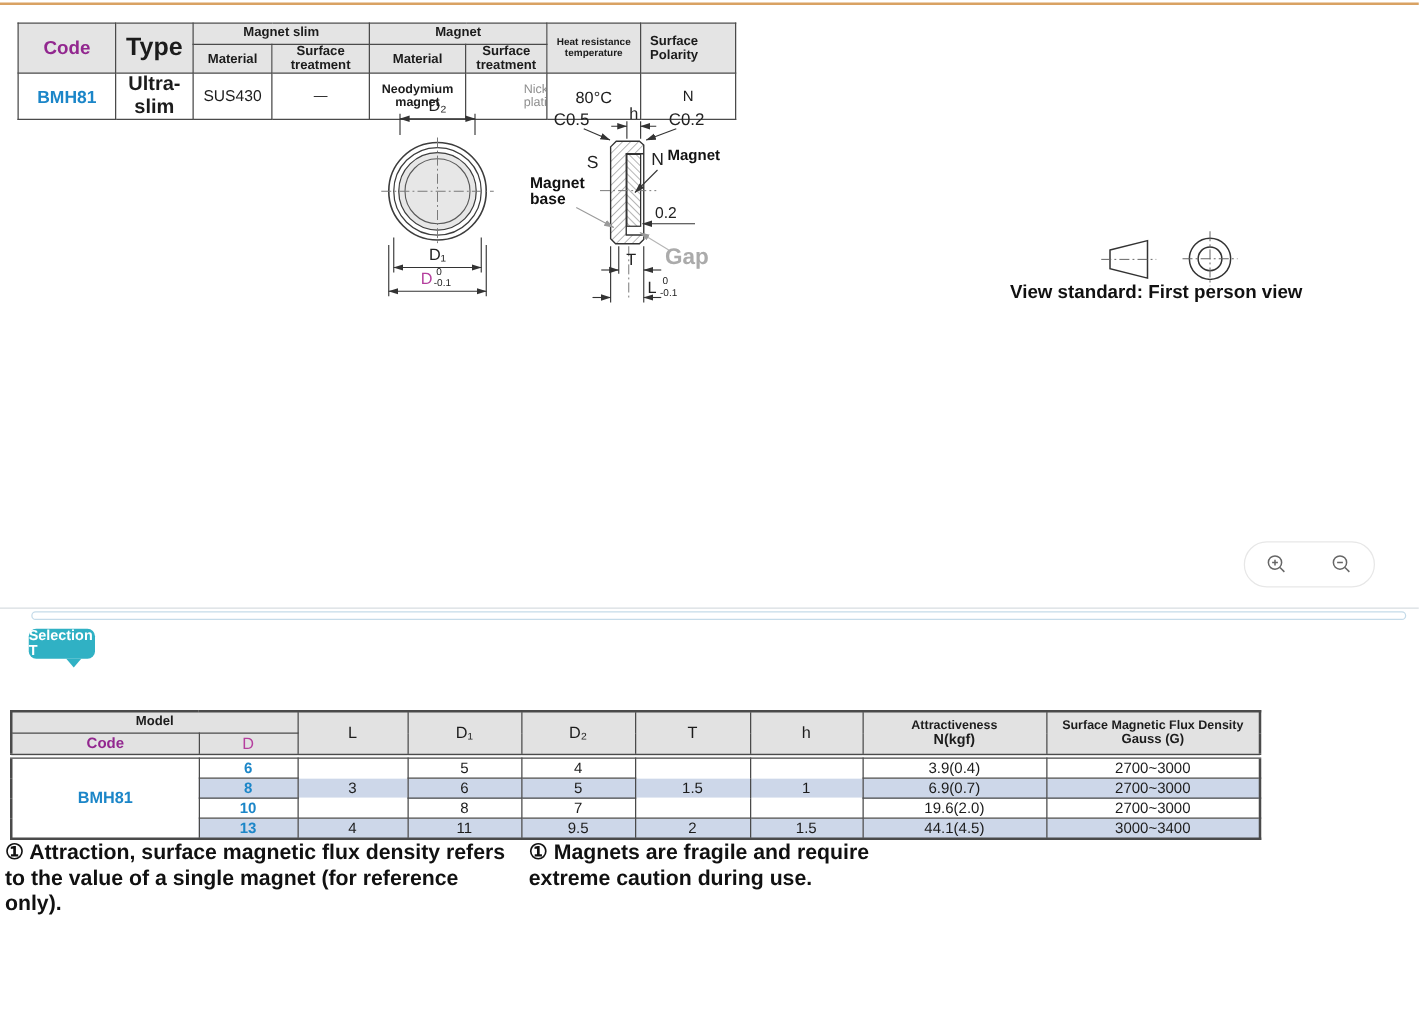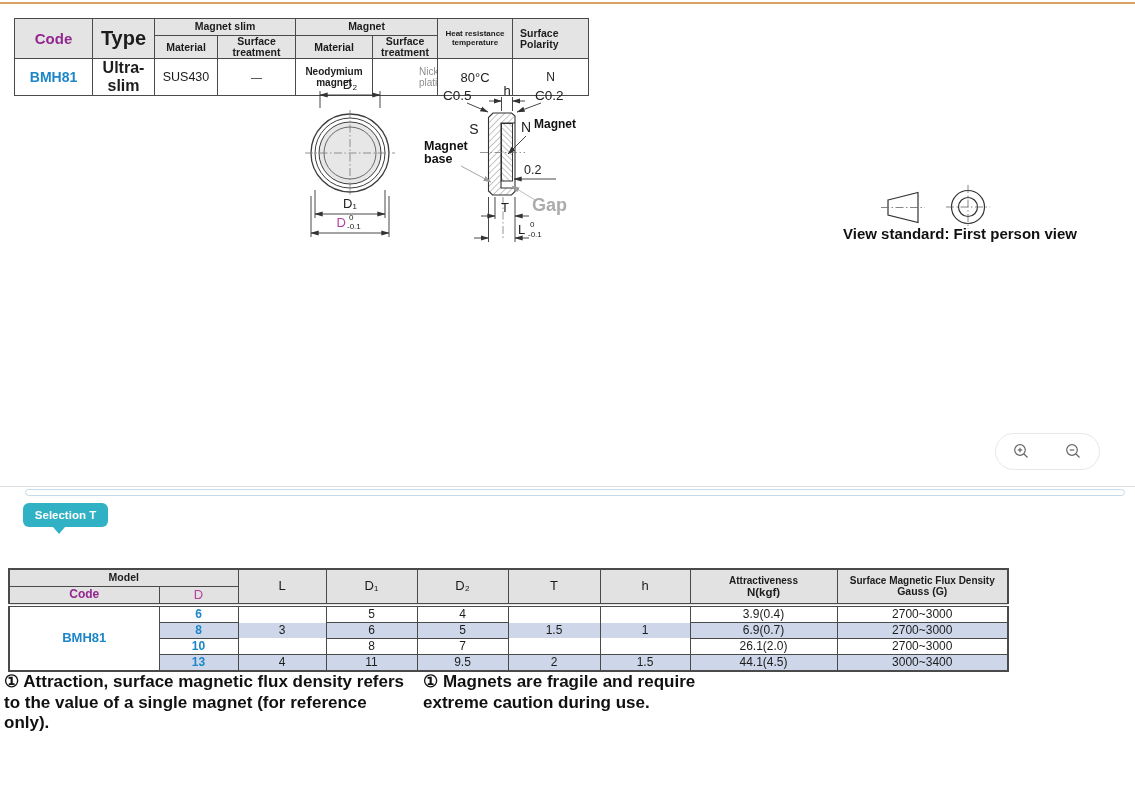--- a/index.html
+++ b/index.html
@@ -24,29 +24,29 @@
   .spec .code-v{color:#1c86c8;font-weight:bold;font-size:14px;}
   .spec .type-v{font-weight:bold;font-size:16px;}
   .spec .mat-v{font-size:12.5px;text-align:left;padding-left:2px;}
   .spec .mag-v{font-weight:bold;font-size:10px;}
   .spec .nik-v{color:#8f8f8f;font-size:10px;line-height:1.1;padding-left:46px;}
   .spec .heat-v{font-size:13px;}
   .spec .pol-v{font-size:12px;}
   
   .draw{left:280px;top:78px;}
   .proj{left:870px;top:182px;}
-  .viewstd{left:808px;top:225px;width:260px;font-size:15px;font-weight:bold;color:#111;margin-left:35px;}
+  .viewstd{left:808px;top:225px;width:260px;font-size:15px;font-weight:bold;color:#111;}
   
   .zoompill{left:995px;top:433px;width:105px;height:37px;border:1px solid #e7e7e7;border-radius:19px;background:#fff;display:flex;align-items:center;justify-content:space-around;box-sizing:border-box;}
   .zbtn{width:22px;height:22px;display:flex;align-items:center;justify-content:center;cursor:pointer;}
   
   .divline{left:0;top:486px;width:1135px;height:1px;background:#d8dde1;}
   .capsule{left:25px;top:489px;width:1100px;height:7px;border:1px solid #c5dbe9;border-radius:5px;background:#fff;box-sizing:border-box;}
   
-  .selbtn{left:23px;top:503px;width:85px;height:24px;background:#30b1c4;border-radius:6px;color:#fff;font-weight:bold;font-size:11.5px;display:flex;align-items:center;justify-content:center;cursor:pointer;}
+  .selbtn{left:23px;top:503px;width:53px;height:24px;background:#30b1c4;border-radius:6px;color:#fff;font-weight:bold;font-size:11.5px;display:flex;align-items:center;justify-content:center;cursor:pointer;}
   .selbtn::after{content:"";position:absolute;left:30px;top:24px;border:6px solid transparent;border-top:7px solid #30b1c4;border-bottom:0;}
   
   .sel{left:8px;top:568px;width:999px;font-size:12px;border:2px solid #4a4a4a;}
   .sel th,.sel td{border:1px solid #4a4a4a;padding:0;text-align:center;line-height:1.1;}
   .sel thead th{background:#e2e2e2;font-weight:bold;}
   .sel thead{border-bottom:4px double #4a4a4a;}
   .sel .hr1 th{height:16px;}
   .sel .hr2 th{height:16px;}
   .sel .model-h{font-size:10.5px;}
   .sel .codeh{color:#92278f;font-size:12px;}
@@ -298,21 +298,21 @@
       <td class="dv">8</td>
       <td>6</td>
       <td>5</td>
       <td>6.9(0.7)</td>
       <td>2700~3000</td>
     </tr>
     <tr>
       <td class="dv">10</td>
       <td>8</td>
       <td>7</td>
-      <td>26.1(2.0)</td>
+      <td>19.6(2.0)</td>
       <td>2700~3000</td>
     </tr>
     <tr class="hl">
       <td class="dv">13</td>
       <td>4</td>
       <td>11</td>
       <td>9.5</td>
       <td>2</td>
       <td>1.5</td>
       <td>44.1(4.5)</td>

